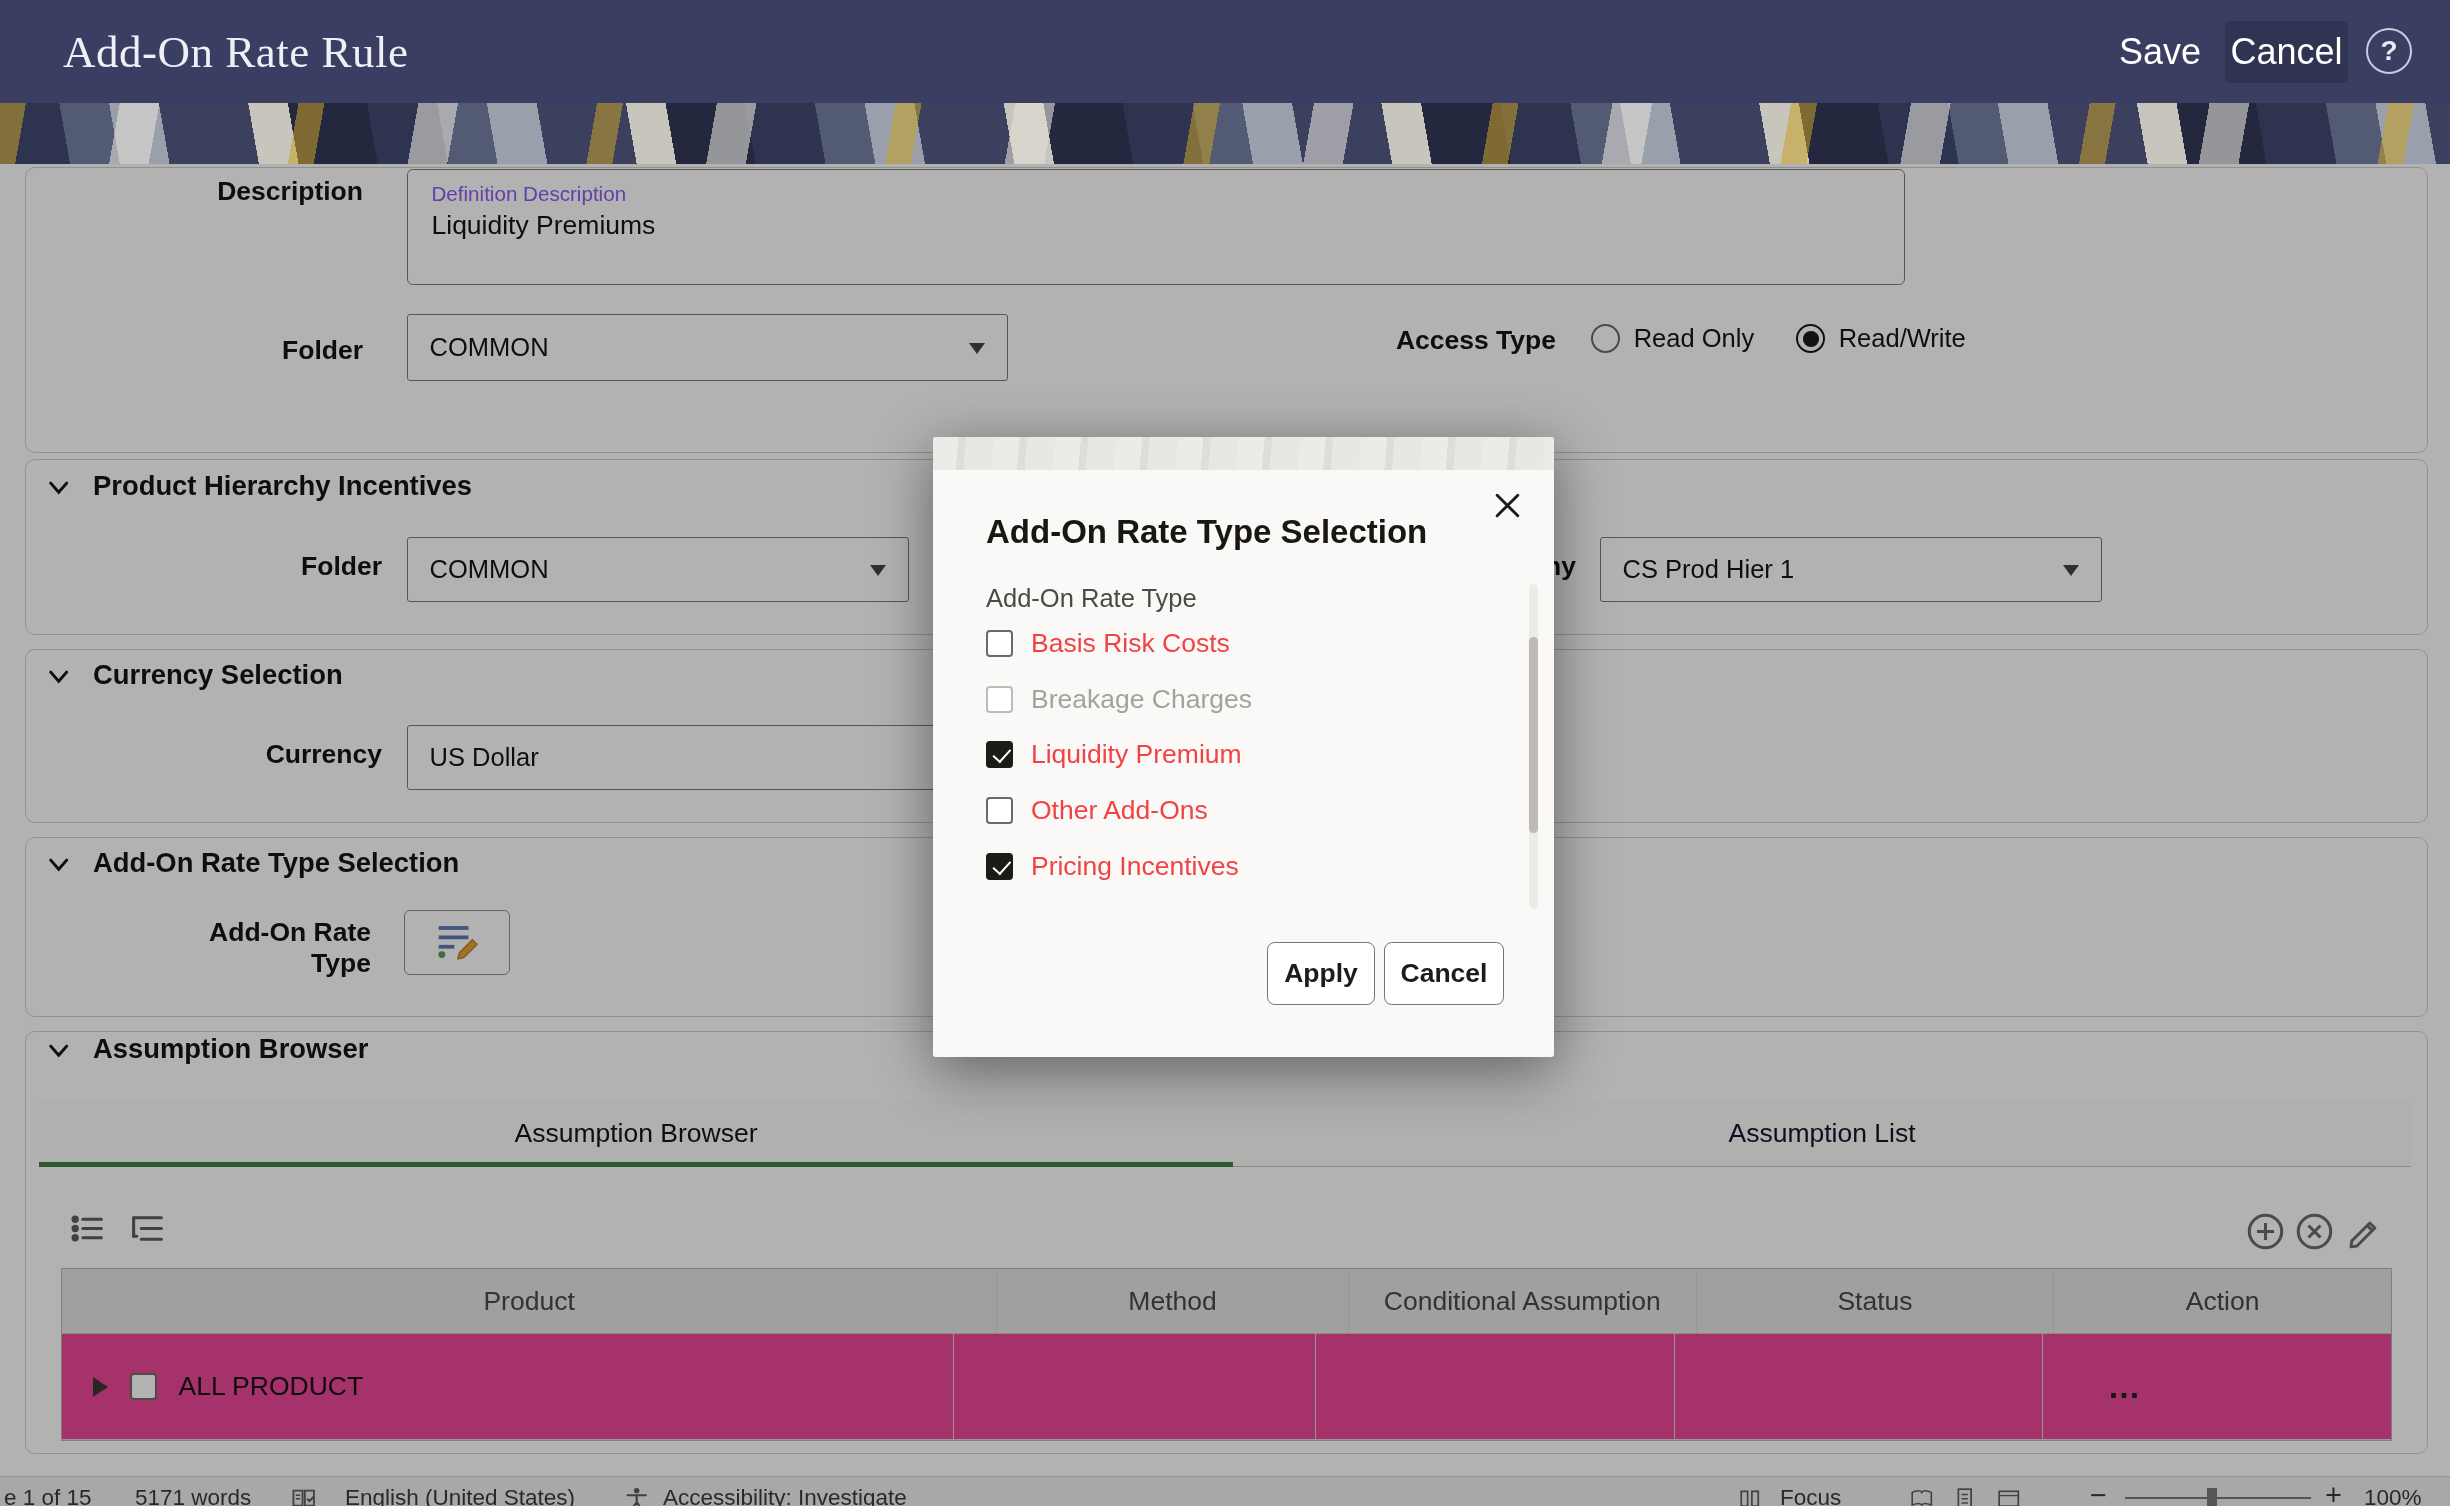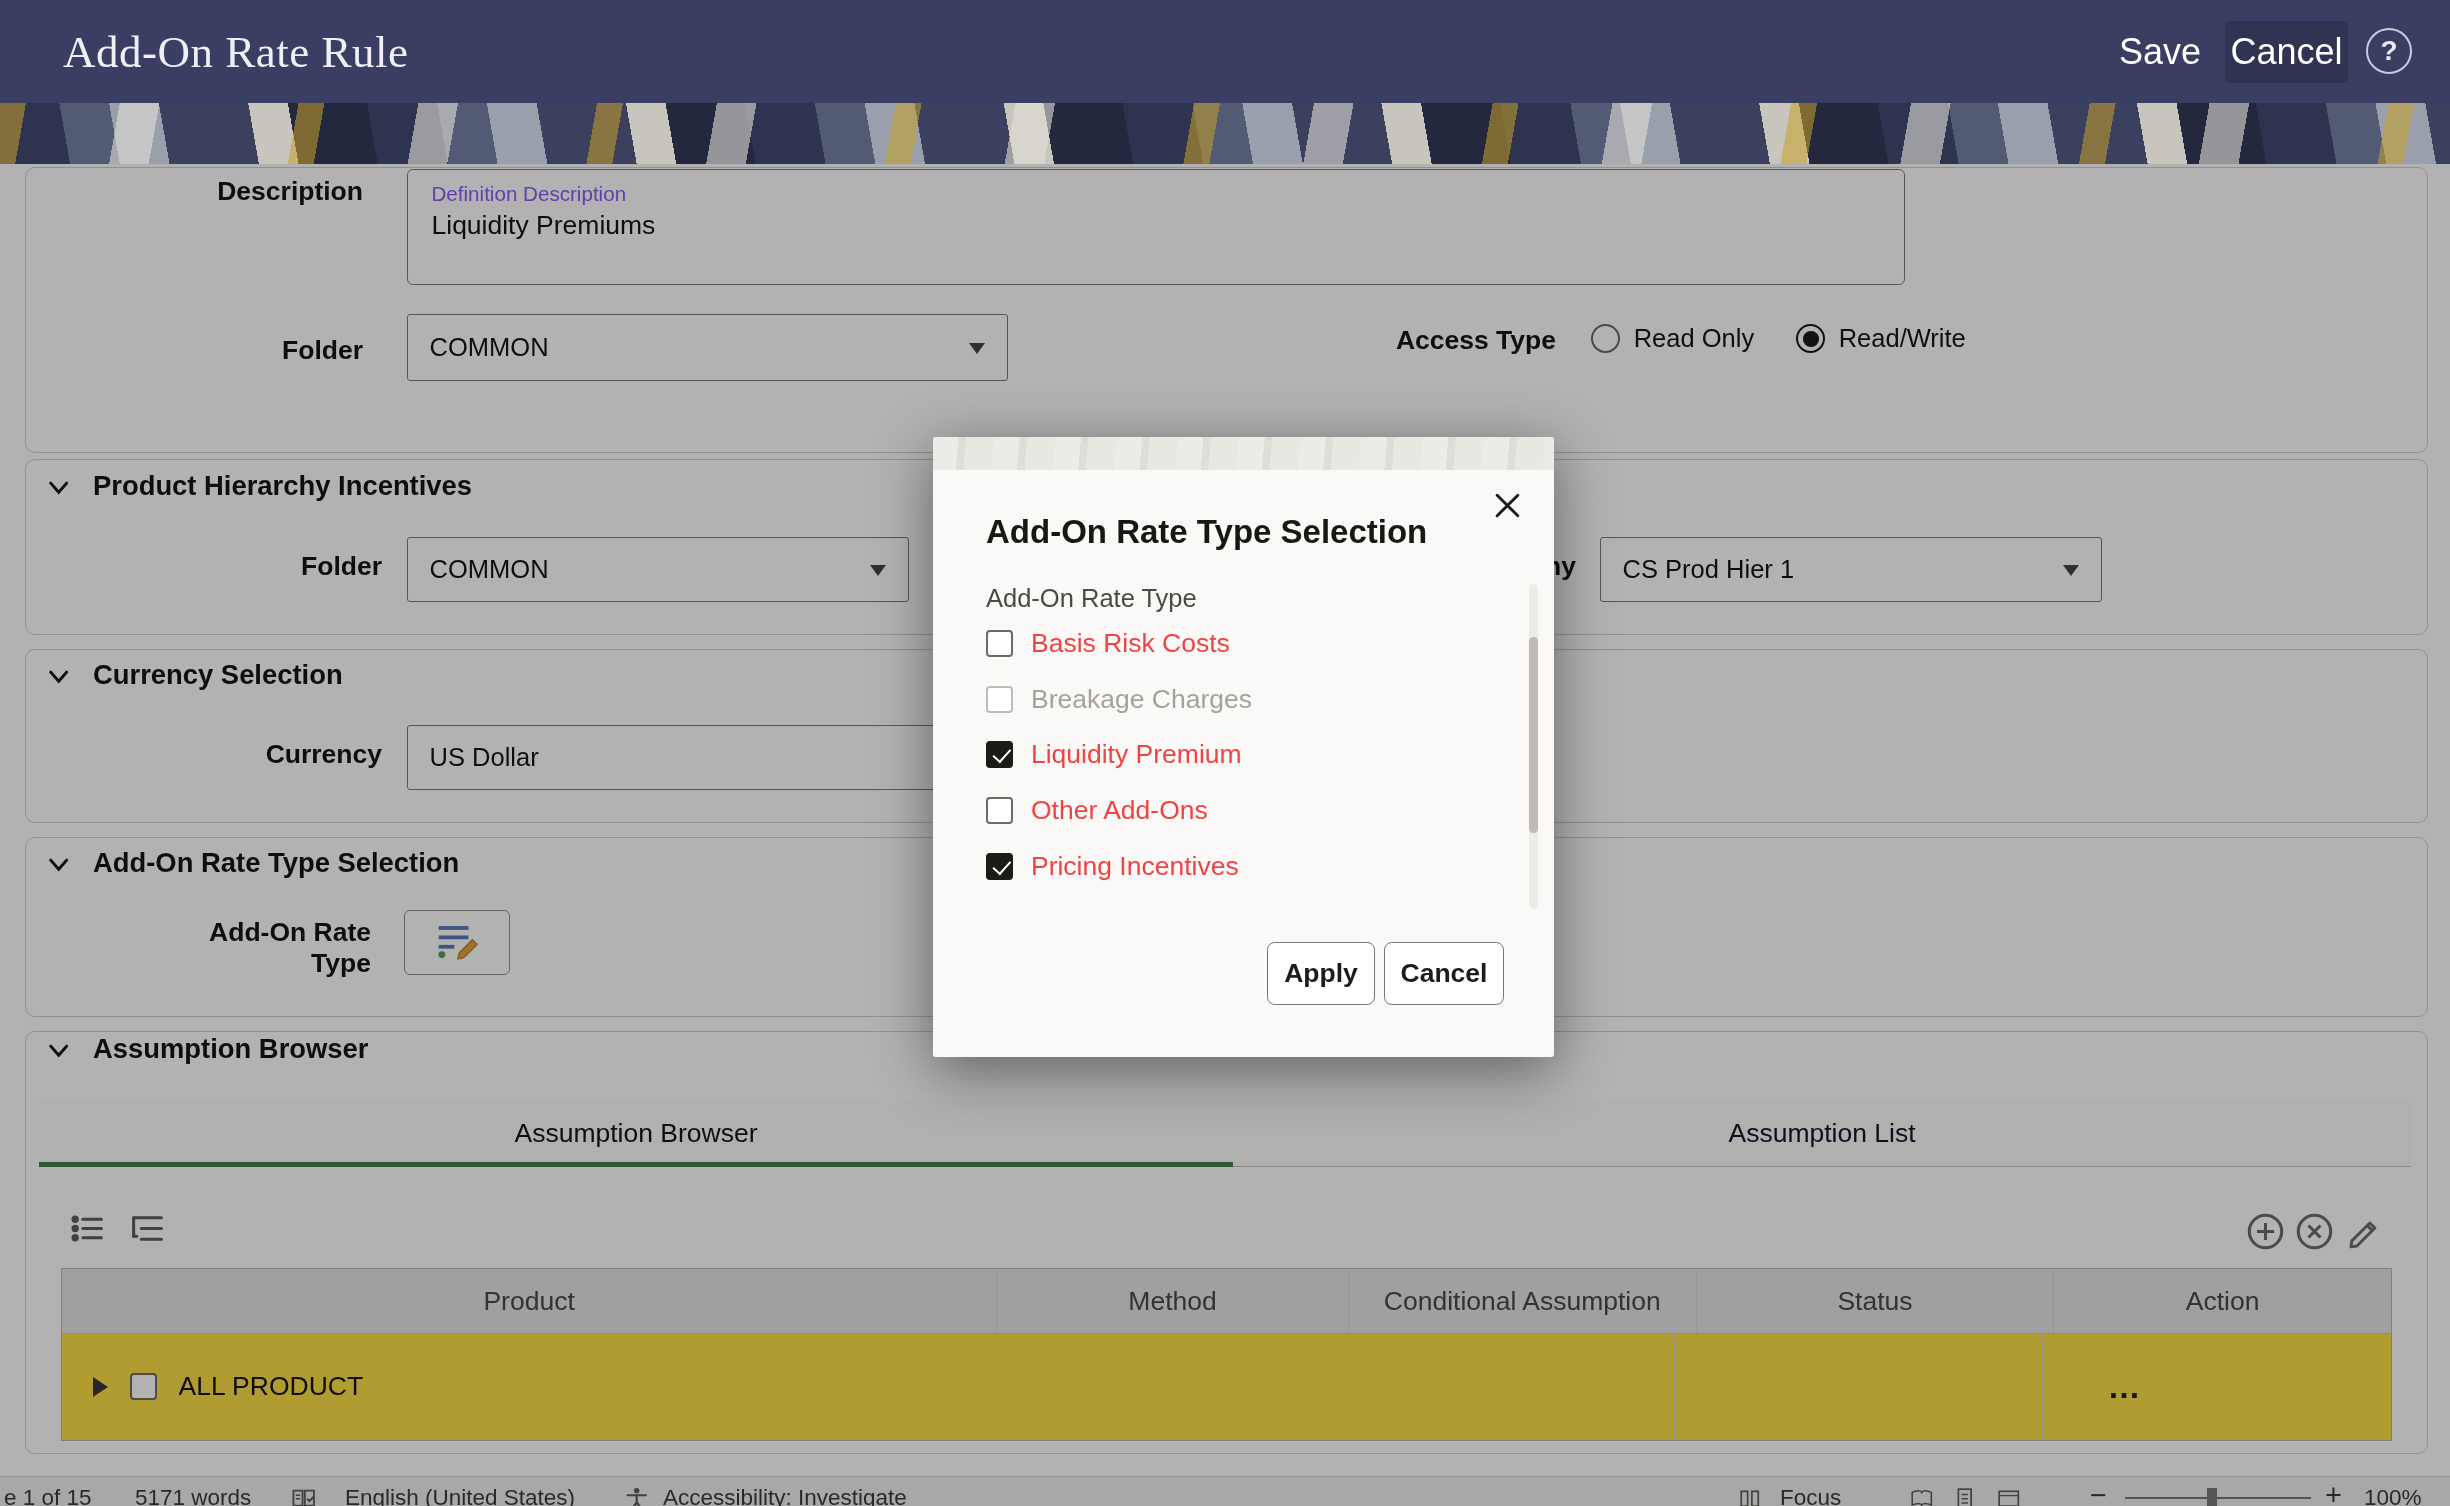--- a/index.html
+++ b/index.html
@@ -46,21 +46,21 @@
   .chev-btn { cursor:pointer; }
 
   
   .tabbar { display:flex; border-bottom:1px solid #c5c3c0; background:#fdfcfb; }
   .tab { display:flex; align-items:center; justify-content:center; font-size:26.5px; color:#0f172a; cursor:pointer; position:relative; height:100%; }
   .tab.active { color:#161513; font-weight:400; }
   .tab.active::after { content:""; position:absolute; left:0; bottom:-1px; width:100%; height:4.9px; background:#3f7d46; }
 
   .tbl { border:1px solid #b9b7b3; }
   .tbl-head { display:flex; height:65px; background:#e5e5e5; border-bottom:1px solid #c9c7c3; }
-  .tbl-row { display:flex; height:106px; background:#fde047; border-bottom:1px solid #dcdad6;gap:26px; }
+  .tbl-row { display:flex; height:106px; background:#ec4899; border-bottom:1px solid #dcdad6;gap:26px; }
   .tbl-cell { display:flex; align-items:center; border-right:1px solid #d8d6d2; font-size:26.5px; color:#161513; }
   .tbl-cell:last-child { border-right:none; }
   .tbl-head .tbl-cell { justify-content:center; color:#4a4946; }
   .tri-right { width:0; height:0; border-top:10.8px solid transparent; border-bottom:10.8px solid transparent; border-left:15.7px solid #3a3936; cursor:pointer; flex:none; }
   .row-checkbox { width:27.4px; height:27.4px; border:2px solid #6f6e6b; border-radius:3.9px; background:#fff; cursor:pointer; flex:none; }
   .ellipsis { font-size:33px; font-weight:700; letter-spacing:2.9px; color:#23221f; cursor:pointer; }
 
   
   .scrim { left:0; top:164px; width:2450px; height:1343px; background:rgba(0,0,0,0.30); z-index:40; }
 

